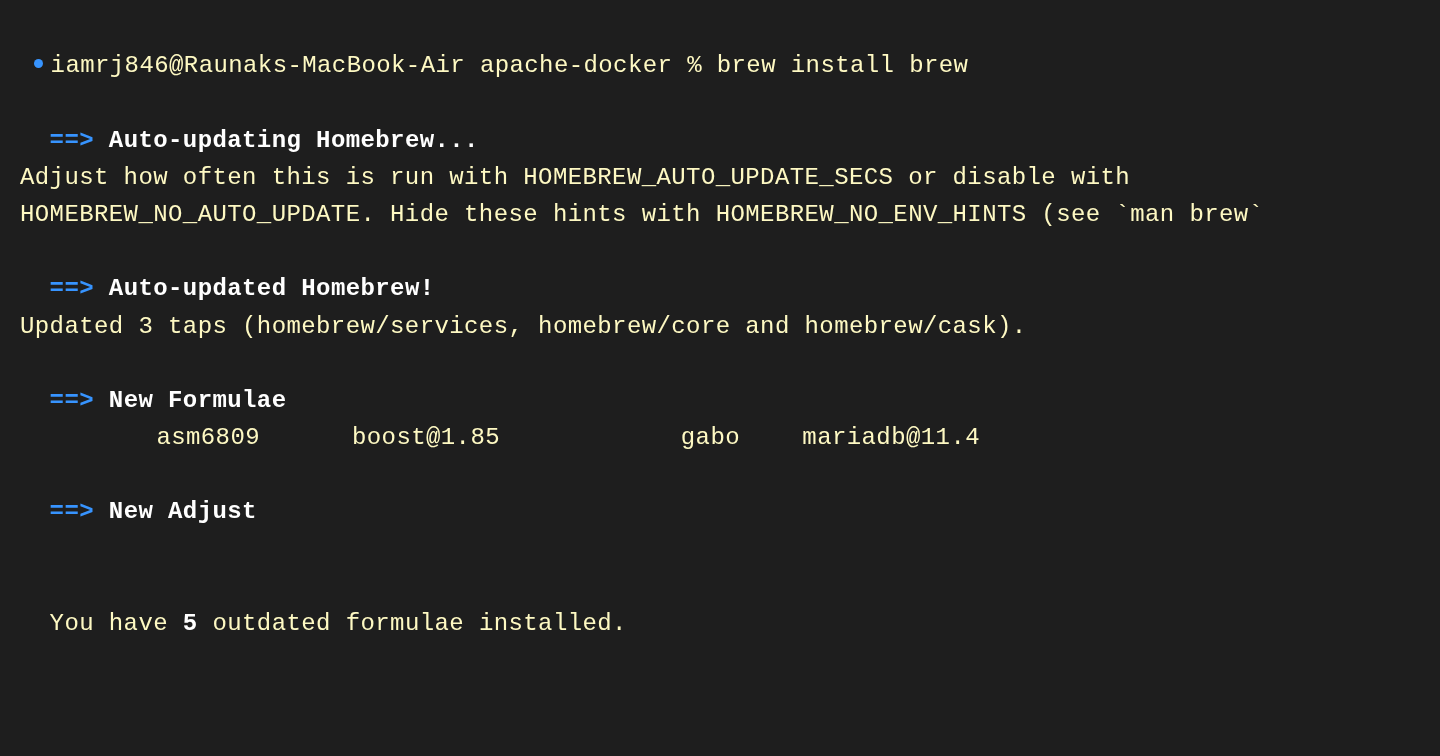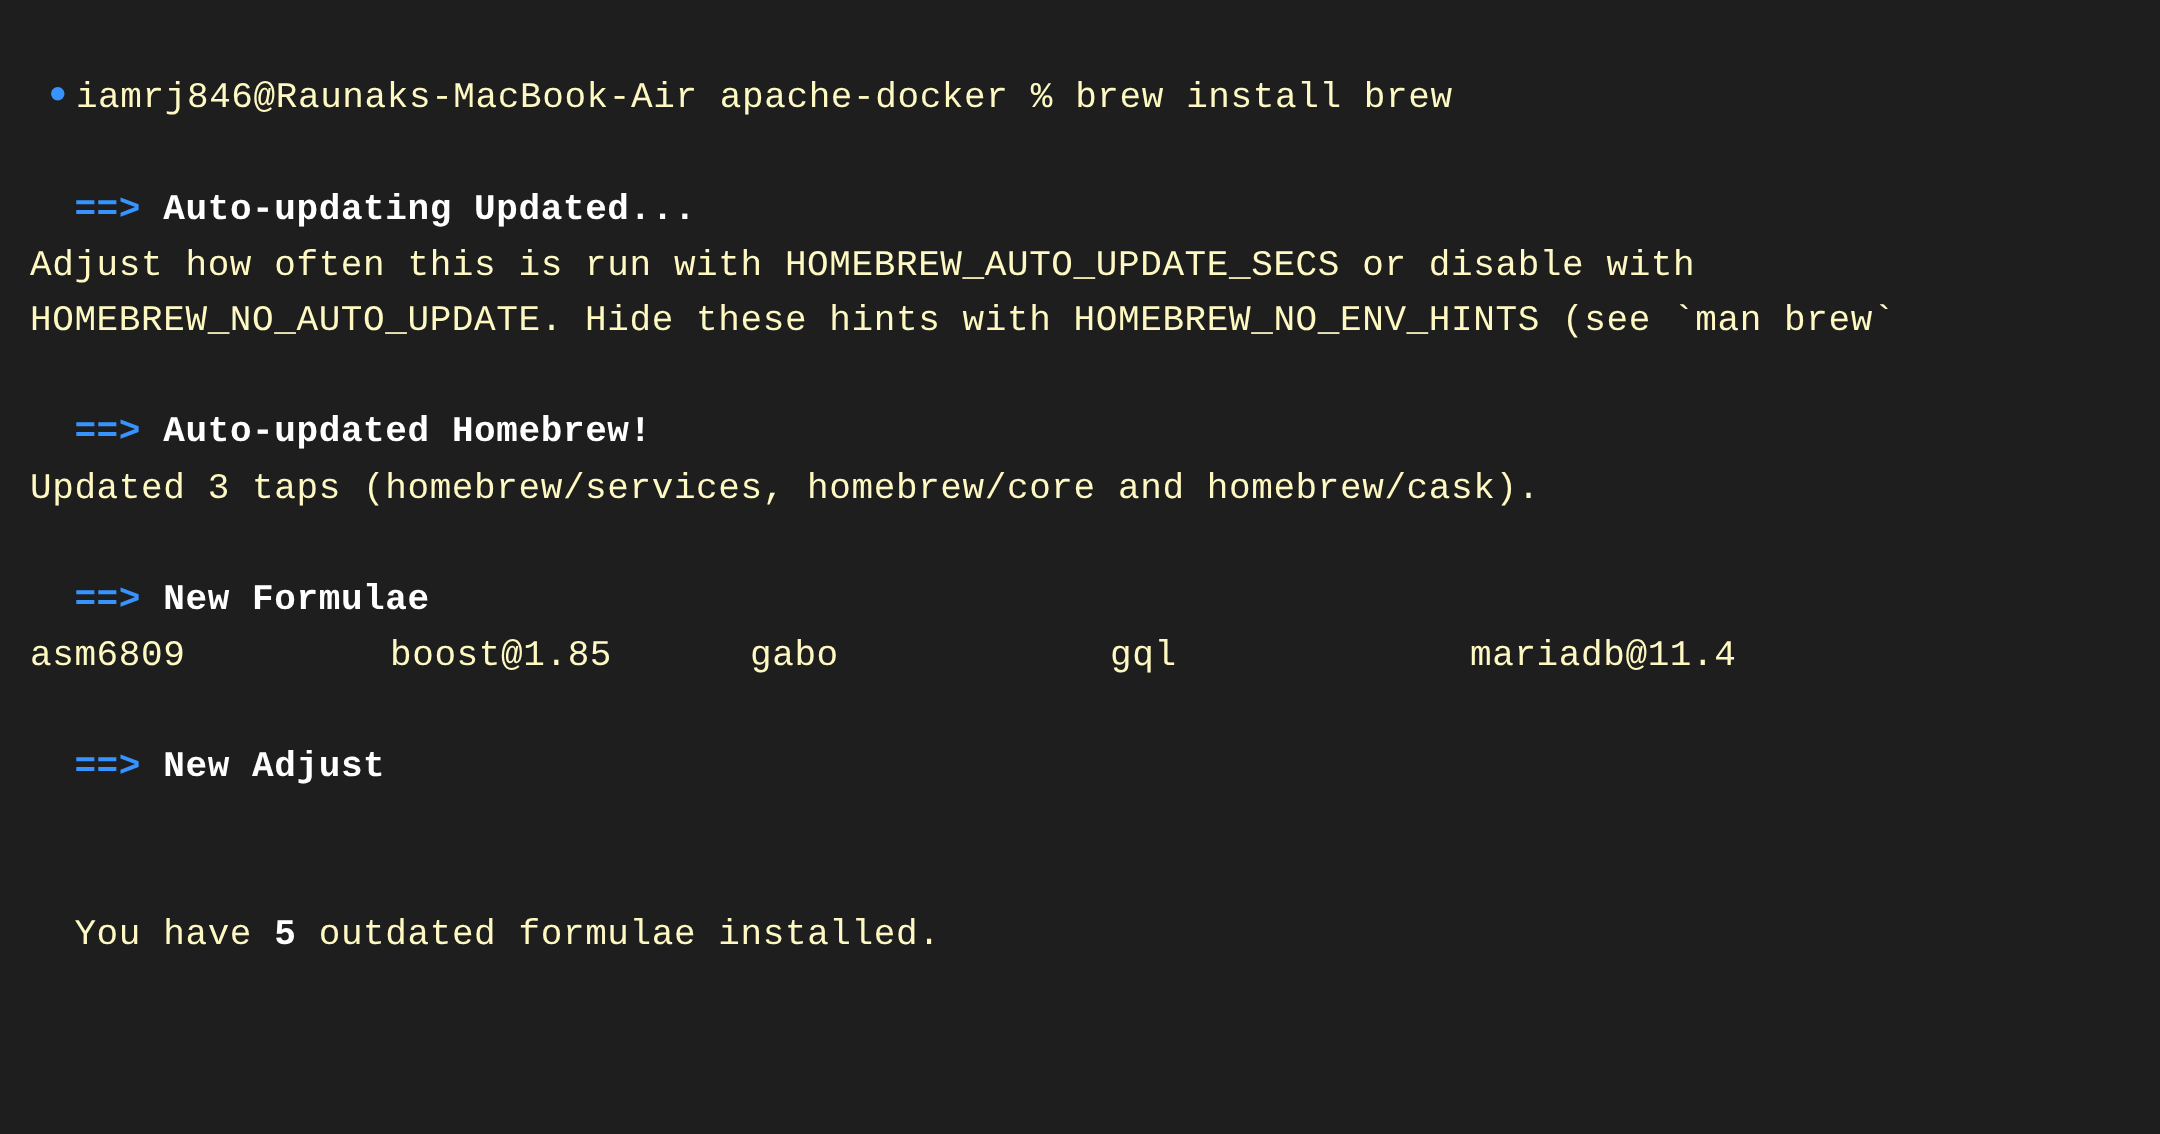--- a/index.html
+++ b/index.html
@@ -43,57 +43,57 @@
     .columns {
       display: flex;
       padding-left: 20px;
       flex-wrap: nowrap;
     }
     .col {
       flex: 0 0 auto;
     }
     .columns-wide .col {
       min-width: 240px;
+      text-align: right;
     }
     .columns-2 .col:first-child {
       min-width: 1140px;
     }
     .blank-line {
       height: 1.55em;
     }
   </style>
 </head>
 <body>
 
 <div class="line prompt-line">
   <span class="prompt-dot"></span><span class="gray">iamrj846@Raunaks-MacBook-Air</span><span class="gray"> </span><span class="gray">apache-docker</span><span class="gray"> </span><span class="gray">%</span><span class="gray"> </span><span class="gray">brew install brew</span>
 </div>
 
 <div class="line">
-  <span class="blue-arrow">==&gt;</span><span> </span><span class="bold-white">Auto-updating Updated...</span>
+  <span class="blue-arrow">==&gt;</span><span> </span><span class="bold-white">Auto-updating Homebrew...</span>
 </div>
 
 <div class="line gray">Adjust how often this is run with HOMEBREW_AUTO_UPDATE_SECS or disable with</div>
 <div class="line gray">HOMEBREW_NO_AUTO_UPDATE. Hide these hints with HOMEBREW_NO_ENV_HINTS (see `man brew`</div>
 
 <div class="line">
   <span class="blue-arrow">==&gt;</span><span> </span><span class="bold-white">Auto-updated Homebrew!</span>
 </div>
 
 <div class="line gray">Updated 3 taps (homebrew/services, homebrew/core and homebrew/cask).</div>
 
 <div class="line">
   <span class="blue-arrow">==&gt;</span><span> </span><span class="bold-white">New Formulae</span>
 </div>
 
 <div class="columns columns-wide">
   <span class="col gray">asm6809</span>
   <span class="col gray">boost@1.85</span>
   <span class="col gray">gabo</span>
-  <span class="col gray">gql</span>
   <span class="col gray">mariadb@11.4</span>
 </div>
 
 <div class="line">
   <span class="blue-arrow">==&gt;</span><span> </span><span class="bold-white">New Adjust</span>
 </div>
 
 <div class="columns columns-2">
 </div>
 

